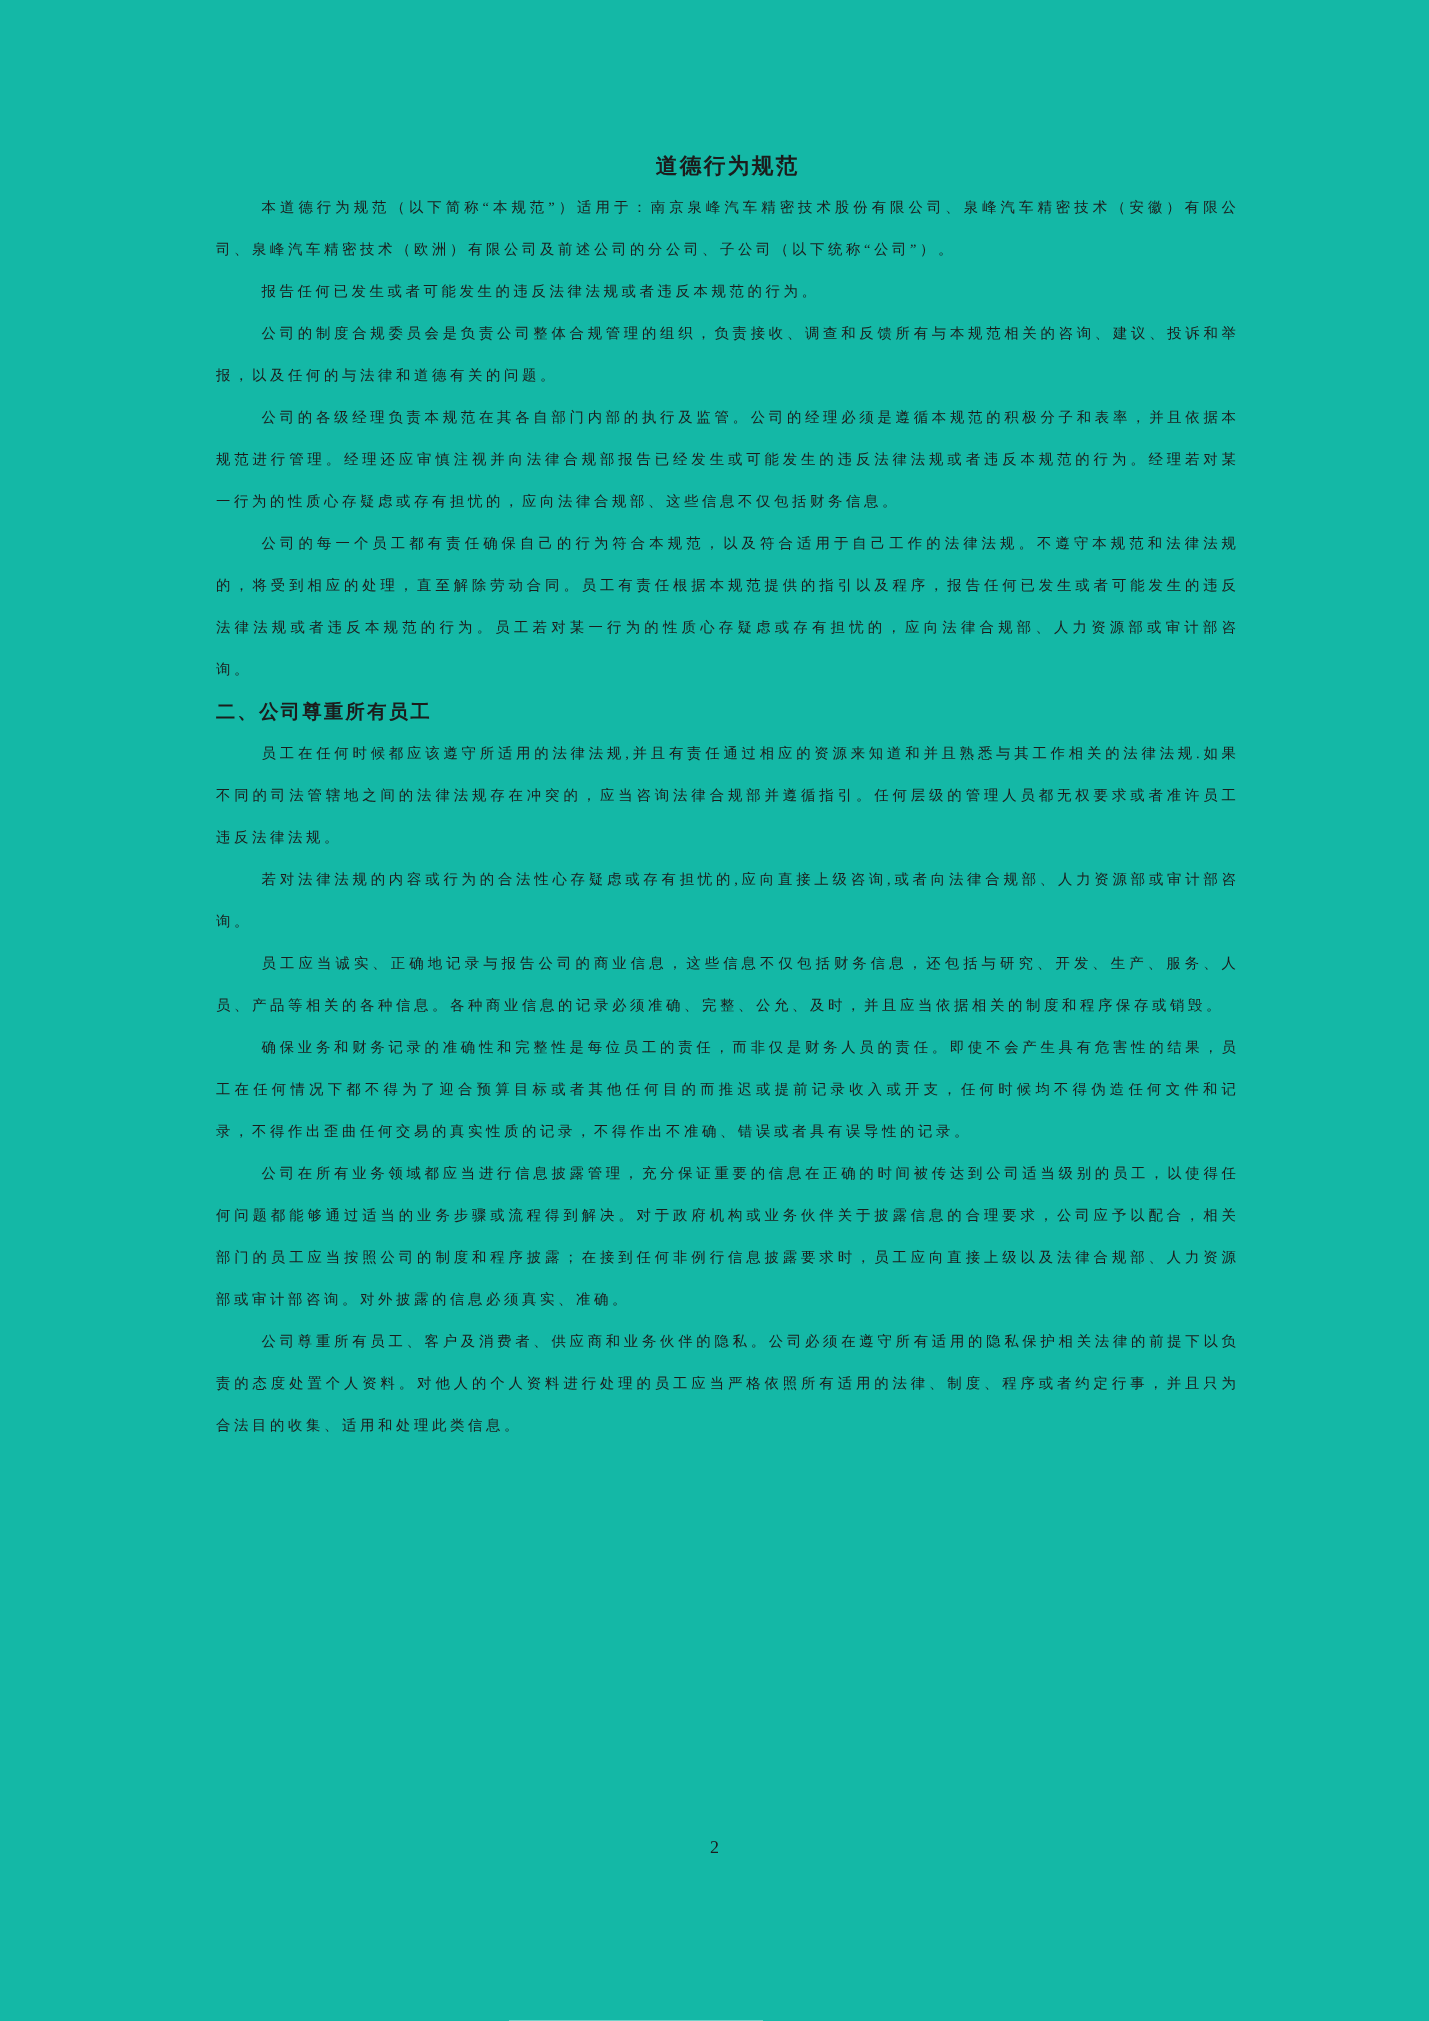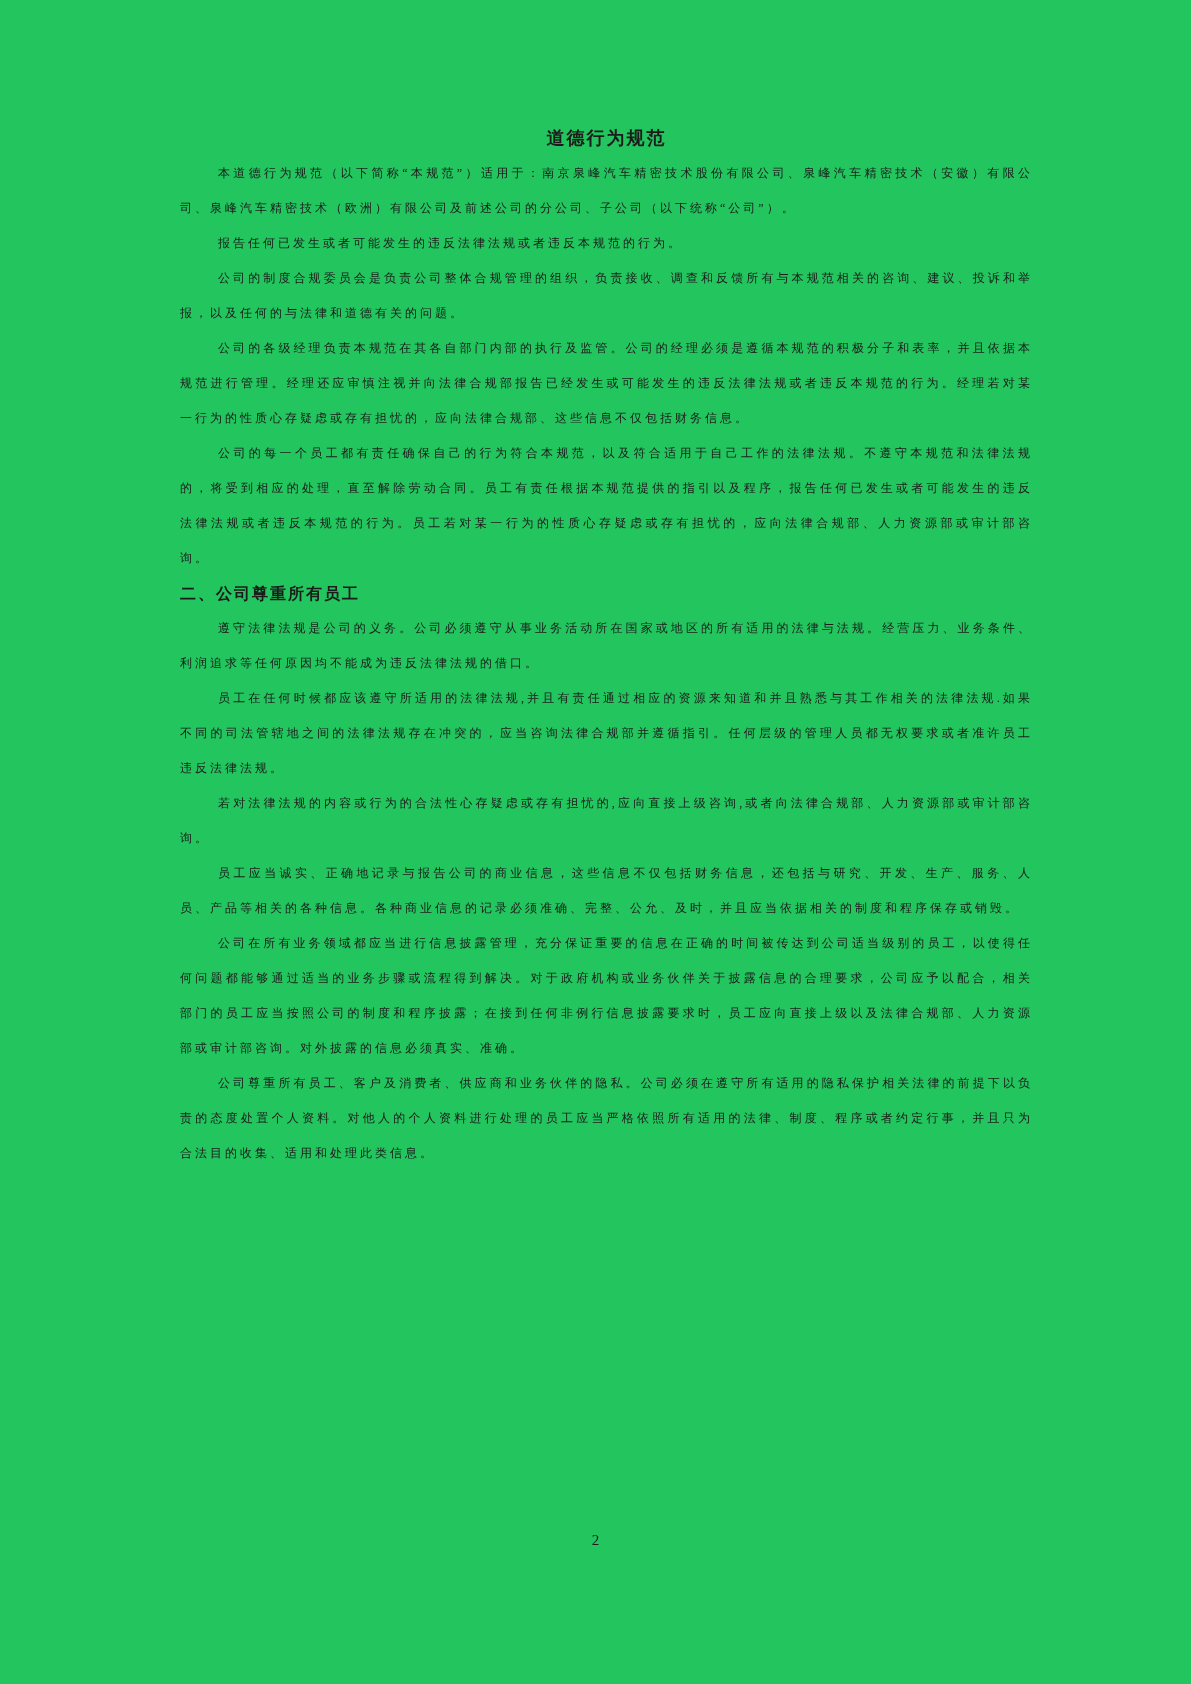--- a/index.html
+++ b/index.html
@@ -4,21 +4,21 @@
 <style>
   html, body {
     margin: 0;
     padding: 0;
     background: #ffffff;
   }
   .page {
     position: relative;
     width: 1191px;
     height: 1684px;
-    background: #22c55e;
+    background: #14b8a6;
     overflow: hidden;
     font-family: "Liberation Serif", "DejaVu Serif", serif;
     color: #1c1c1c;
   }
   .content {
     position: absolute;
     left: 180px;
     top: 120px;
     width: 853px;
   }
@@ -66,25 +66,25 @@
 
 
     <p class="para">本道德行为规范（以下简称“本规范”）适用于：南京泉峰汽车精密技术股份有限公司、泉峰汽车精密技术（安徽）有限公司、泉峰汽车精密技术（欧洲）有限公司及前述公司的分公司、子公司（以下统称“公司”）。</p>
     <p class="para">报告任何已发生或者可能发生的违反法律法规或者违反本规范的行为。</p>
     <p class="para">公司的制度合规委员会是负责公司整体合规管理的组织，负责接收、调查和反馈所有与本规范相关的咨询、建议、投诉和举报，以及任何的与法律和道德有关的问题。</p>
     <p class="para">公司的各级经理负责本规范在其各自部门内部的执行及监管。公司的经理必须是遵循本规范的积极分子和表率，并且依据本规范进行管理。经理还应审慎注视并向法律合规部报告已经发生或可能发生的违反法律法规或者违反本规范的行为。经理若对某一行为的性质心存疑虑或存有担忧的，应向法律合规部、这些信息不仅包括财务信息。</p>
     <p class="para">公司的每一个员工都有责任确保自己的行为符合本规范，以及符合适用于自己工作的法律法规。不遵守本规范和法律法规的，将受到相应的处理，直至解除劳动合同。员工有责任根据本规范提供的指引以及程序，报告任何已发生或者可能发生的违反法律法规或者违反本规范的行为。员工若对某一行为的性质心存疑虑或存有担忧的，应向法律合规部、人力资源部或审计部咨询。</p>
 
     <div class="heading">二、公司尊重所有员工</div>
 
-    <p class="para">遵守法律法规是公司的义务。公司必须遵守从事业务活动所在国家或地区的所有适用的法律与法规。经营压力、业务条件、利润追求等任何原因均不能成为违反法律法规的借口。</p>
     <p class="para">员工在任何时候都应该遵守所适用的法律法规,并且有责任通过相应的资源来知道和并且熟悉与其工作相关的法律法规.如果不同的司法管辖地之间的法律法规存在冲突的，应当咨询法律合规部并遵循指引。任何层级的管理人员都无权要求或者准许员工违反法律法规。</p>
     <p class="para">若对法律法规的内容或行为的合法性心存疑虑或存有担忧的,应向直接上级咨询,或者向法律合规部、人力资源部或审计部咨询。</p>
 
 
     <p class="para">员工应当诚实、正确地记录与报告公司的商业信息，这些信息不仅包括财务信息，还包括与研究、开发、生产、服务、人员、产品等相关的各种信息。各种商业信息的记录必须准确、完整、公允、及时，并且应当依据相关的制度和程序保存或销毁。</p>
+    <p class="para">确保业务和财务记录的准确性和完整性是每位员工的责任，而非仅是财务人员的责任。即使不会产生具有危害性的结果，员工在任何情况下都不得为了迎合预算目标或者其他任何目的而推迟或提前记录收入或开支，任何时候均不得伪造任何文件和记录，不得作出歪曲任何交易的真实性质的记录，不得作出不准确、错误或者具有误导性的记录。</p>
     <p class="para">公司在所有业务领域都应当进行信息披露管理，充分保证重要的信息在正确的时间被传达到公司适当级别的员工，以使得任何问题都能够通过适当的业务步骤或流程得到解决。对于政府机构或业务伙伴关于披露信息的合理要求，公司应予以配合，相关部门的员工应当按照公司的制度和程序披露；在接到任何非例行信息披露要求时，员工应向直接上级以及法律合规部、人力资源部或审计部咨询。对外披露的信息必须真实、准确。</p>
     <p class="para">公司尊重所有员工、客户及消费者、供应商和业务伙伴的隐私。公司必须在遵守所有适用的隐私保护相关法律的前提下以负责的态度处置个人资料。对他人的个人资料进行处理的员工应当严格依照所有适用的法律、制度、程序或者约定行事，并且只为合法目的收集、适用和处理此类信息。</p>
 
   </div>
 
   <div class="page-number">2</div>
 </div>
 
 </body></html>

